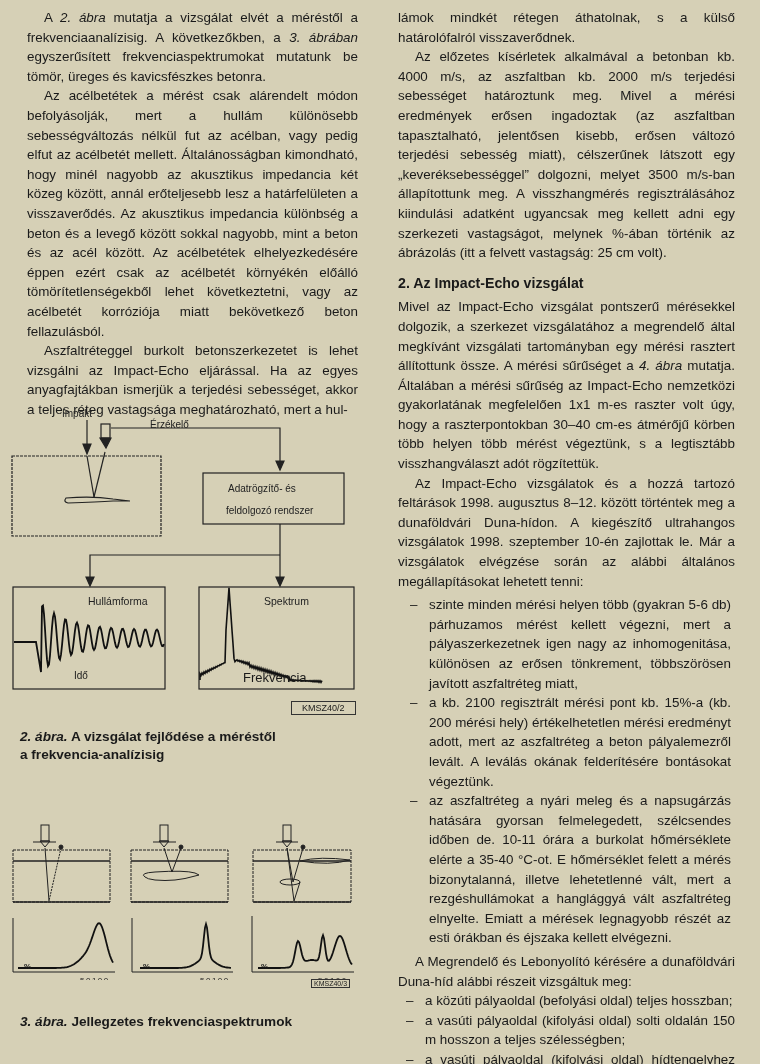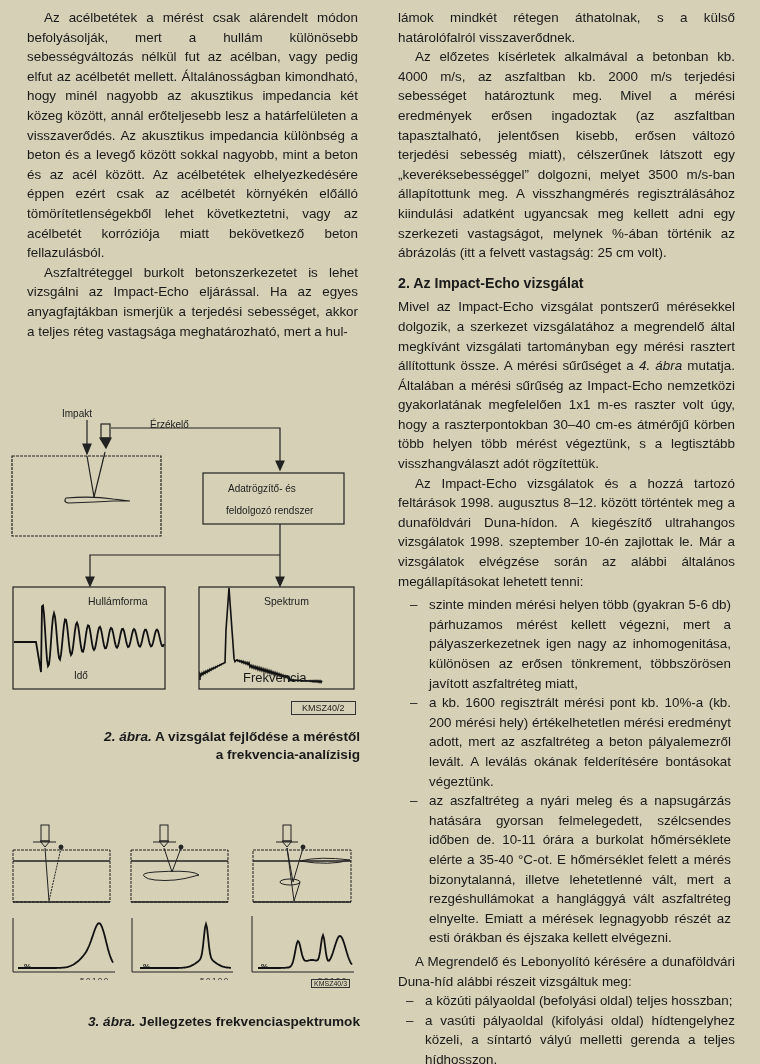--- a/index.html
+++ b/index.html
@@ -13,28 +13,29 @@
   #left { left:27px; top:8px; width:331px; }
   #right { left:398px; top:8px; width:337px; }
   .h2 { font-weight:bold; font-size:14.2px; margin:11px 0 4px 0 !important; }
   ul.dash { list-style:none; margin:4px; padding:0 0 0 27px; }
   ul.dash li { position:relative; }
   ul.dash li::before { content:"\2013"; position:absolute; left:-19px; }
   ul.dash2 { list-style:none; margin:0; padding:0 0 0 27px; }
   ul.dash2 li { position:relative; }
   ul.dash2 li::before { content:"\2013"; position:absolute; left:-19px; }
   .fig { position:absolute; }
-  .caption { position:absolute; font-weight:bold; font-size:13.6px; text-align:right; line-height:18px; }
+  .caption { position:absolute; font-weight:bold; font-size:13.6px; text-align:left; line-height:18px; }
   .code { position:absolute; font-size:9px; border:1px solid #333; padding:1px 10px; background:#d6d0b6; }
   svg text { font-family:"Liberation Sans", sans-serif; }
 </style>
 </head>
 <body>
 
 <div id="left" class="col">
+  <p class="indent"><span>A </span><i>2. ábra</i><span> mutatja a vizsgálat elvét a méréstől a frekvenciaanalízisig. A következőkben, a </span><i>3. ábrában</i><span> egyszerűsített frekvenciaspektrumokat mutatunk be tömör, üreges és kavicsfészkes betonra.</span></p>
   <p class="indent">Az acélbetétek a mérést csak alárendelt módon befolyásolják, mert a hullám különösebb sebességváltozás nélkül fut az acélban, vagy pedig elfut az acélbetét mellett. Általánosságban kimondható, hogy minél nagyobb az akusztikus impedancia két közeg között, annál erőteljesebb lesz a határfelületen a visszaverődés. Az akusztikus impedancia különbség a beton és a levegő között sokkal nagyobb, mint a beton és az acél között. Az acélbetétek elhelyezkedésére éppen ezért csak az acélbetét környékén előálló tömörítetlenségekből lehet következtetni, vagy az acélbetét korróziója miatt bekövetkező beton fellazulásból.</p>
   <p class="indent">Aszfaltréteggel burkolt betonszerkezetet is lehet vizsgálni az Impact-Echo eljárással. Ha az egyes anyagfajtákban ismerjük a terjedési sebességet, akkor a teljes réteg vastagsága meghatározható, mert a hul-</p>
 </div>
 
 <svg class="fig" style="left:0;top:380px;" width="380" height="310" viewBox="0 0 380 310">
   <g stroke="#222" fill="none" stroke-width="1.2">
 
     <rect x="12" y="76" width="149" height="80" stroke-dasharray="3,1"></rect>
 
     <path d="M66 118 q-3 4 2 5 q30 -1 45 -2 l17 0 l-17 -2 q-20 -3 -47 -1z"></path>
@@ -136,22 +137,23 @@
 </div>
 
 <div id="right" class="col">
   <p>lámok mindkét rétegen áthatolnak, s a külső határolófalról visszaverődnek.</p>
   <p class="indent">Az előzetes kísérletek alkalmával a betonban kb. 4000 m/s, az aszfaltban kb. 2000 m/s terjedési sebességet határoztunk meg. Mivel a mérési eredmények erősen ingadoztak (az aszfaltban tapasztalható, jelentősen kisebb, erősen változó terjedési sebesség miatt), célszerűnek látszott egy „keveréksebességgel” dolgozni, melyet 3500 m/s-ban állapítottunk meg. A visszhangmérés regisztrálásához kiindulási adatként ugyancsak meg kellett adni egy szerkezeti vastagságot, melynek %-ában történik az ábrázolás (itt a felvett vastagság: 25 cm volt).</p>
   <p class="h2">2. Az Impact-Echo vizsgálat</p>
   <p><span>Mivel az Impact-Echo vizsgálat pontszerű mérésekkel dolgozik, a szerkezet vizsgálatához a megrendelő által megkívánt vizsgálati tartományban egy mérési rasztert állítottunk össze. A mérési sűrűséget a </span><i>4. ábra</i><span> mutatja. Általában a mérési sűrűség az Impact-Echo nemzetközi gyakorlatának megfelelően 1x1 m-es raszter volt úgy, hogy a raszterpontokban 30–40 cm-es átmérőjű körben több helyen több mérést végeztünk, s a legtisztább visszhangválaszt adót rögzítettük.</span></p>
   <p class="indent">Az Impact-Echo vizsgálatok és a hozzá tartozó feltárások 1998. augusztus 8–12. között történtek meg a dunaföldvári Duna-hídon. A kiegészítő ultrahangos vizsgálatok 1998. szeptember 10-én zajlottak le. Már a vizsgálatok elvégzése során az alábbi általános megállapításokat lehetett tenni:</p>
   <ul class="dash">
     <li>szinte minden mérési helyen több (gyakran 5-6 db) párhuzamos mérést kellett végezni, mert a pályaszerkezetnek igen nagy az inhomogenitása, különösen az erősen tönkrement, többszörösen javított aszfaltréteg miatt,</li>
-    <li>a kb. 1600 regisztrált mérési pont kb. 10%-a (kb. 200 mérési hely) értékelhetetlen mérési eredményt adott, mert az aszfaltréteg a beton pályalemezről levált. A leválás okának felderítésére bontásokat végeztünk.</li>
+    <li>a kb. 2100 regisztrált mérési pont kb. 15%-a (kb. 200 mérési hely) értékelhetetlen mérési eredményt adott, mert az aszfaltréteg a beton pályalemezről levált. A leválás okának felderítésére bontásokat végeztünk.</li>
     <li>az aszfaltréteg a nyári meleg és a napsugárzás hatására gyorsan felmelegedett, szélcsendes időben de. 10-11 órára a burkolat hőmérséklete elérte a 35-40 °C-ot. E hőmérséklet felett a mérés bizonytalanná, illetve lehetetlenné vált, mert a rezgéshullámokat a hanglággyá vált aszfaltréteg elnyelte. Emiatt a mérések legnagyobb részét az esti órákban és éjszaka kellett elvégezni.</li>
   </ul>
   <p class="indent">A Megrendelő és Lebonyolító kérésére a dunaföldvári Duna-híd alábbi részeit vizsgáltuk meg:</p>
   <ul class="dash2">
     <li>a közúti pályaoldal (befolyási oldal) teljes hosszban;</li>
+    <li>a vasúti pályaoldal (kifolyási oldal) solti oldalán 150 m hosszon a teljes szélességben;</li>
     <li>a vasúti pályaoldal (kifolyási oldal) hídtengelyhez közeli, a síntartó vályú melletti gerenda a teljes hídhosszon,</li>
 
   </ul>
 </div>
 
 </body></html>

